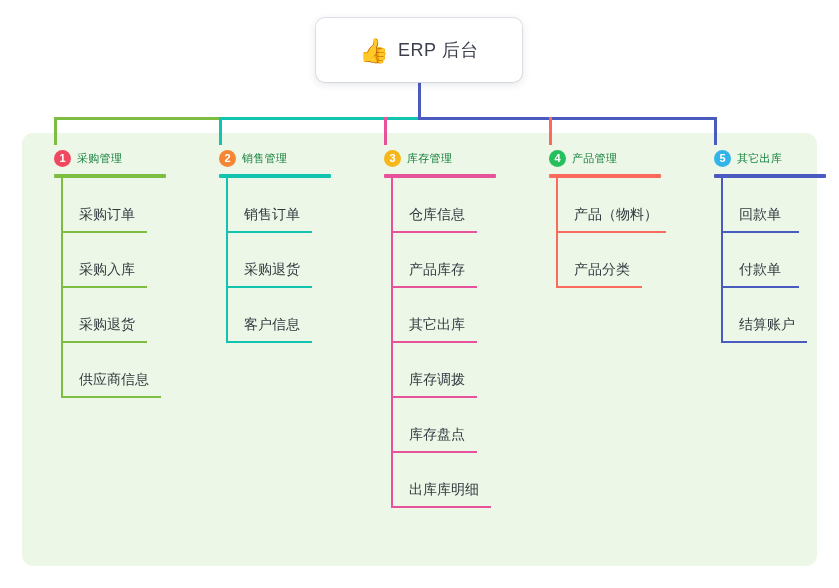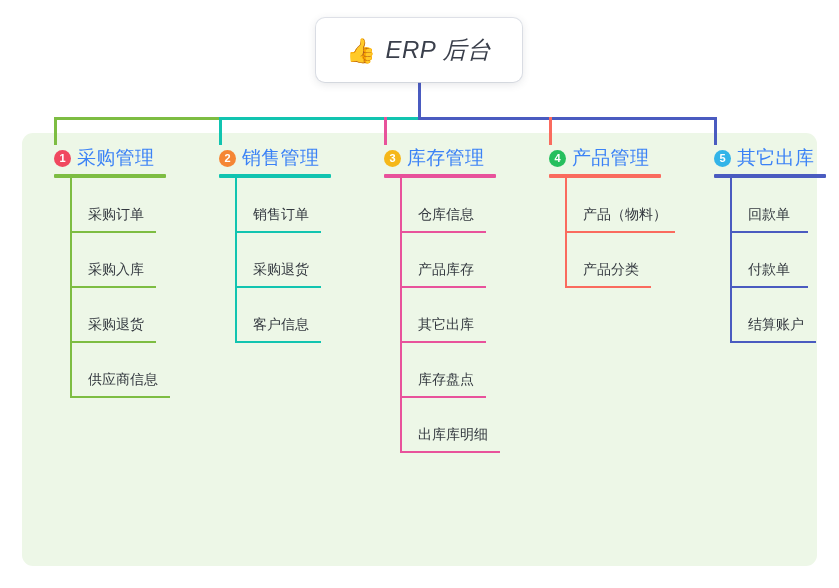--- a/index.html
+++ b/index.html
@@ -32,25 +32,24 @@
     gap: 9px;
     box-sizing: border-box;
   }
   .root-emoji {
     font-size: 24px;
     line-height: 1;
     display: inline-block;
     transform: translateY(1px);
   }
   .root-title {
-    font-size: 24px;
+    font-size: 18px;
     color: #3a3f4b;
     letter-spacing: 0.5px;
     white-space: nowrap;
-    font-style: italic;
   }
 
   
   .ln { position: absolute; }
 
   
   .panel {
     position: absolute;
     left: 22px;
     top: 133px;
@@ -79,36 +78,36 @@
     height: 17px;
     border-radius: 50%;
     color: #ffffff;
     font-size: 11px;
     line-height: 17px;
     text-align: center;
     font-weight: bold;
     flex: 0 0 auto;
   }
   .col-title {
-    font-size: 19px;
-    color: #3b82f6;
+    font-size: 11px;
+    color: #15803d;
     letter-spacing: 0.3px;
   }
   .col-underline {
     margin-top: 4px;
     margin-left: 12px;
     width: 112px;
     height: 4px;
     border-radius: 1px;
   }
 
   
   .items {
     position: relative;
-    margin-left: 28px;
+    margin-left: 19px;
     padding-top: 0px;
   }
   .spine {
     position: absolute;
     left: 0;
     top: 0;
     width: 2px;
     bottom: 0;
   }
   .item {
@@ -218,20 +217,24 @@
           </div>
           <div class="item">
             <span class="item-label">产品库存</span>
             <div class="item-rule" style="width: 86px; background: rgb(232, 82, 155);"></div>
           </div>
           <div class="item">
             <span class="item-label">其它出库</span>
             <div class="item-rule" style="width: 86px; background: rgb(232, 82, 155);"></div>
           </div>
           <div class="item">
+            <span class="item-label">库存调拨</span>
+            <div class="item-rule" style="width: 86px; background: rgb(232, 82, 155);"></div>
+          </div>
+          <div class="item">
             <span class="item-label">库存盘点</span>
             <div class="item-rule" style="width: 86px; background: rgb(232, 82, 155);"></div>
           </div>
           <div class="item">
             <span class="item-label">出库库明细</span>
             <div class="item-rule" style="width: 100px; background: rgb(232, 82, 155);"></div>
           </div>
         </div>
       </div>
       <div class="column" style="left: 537px;">

